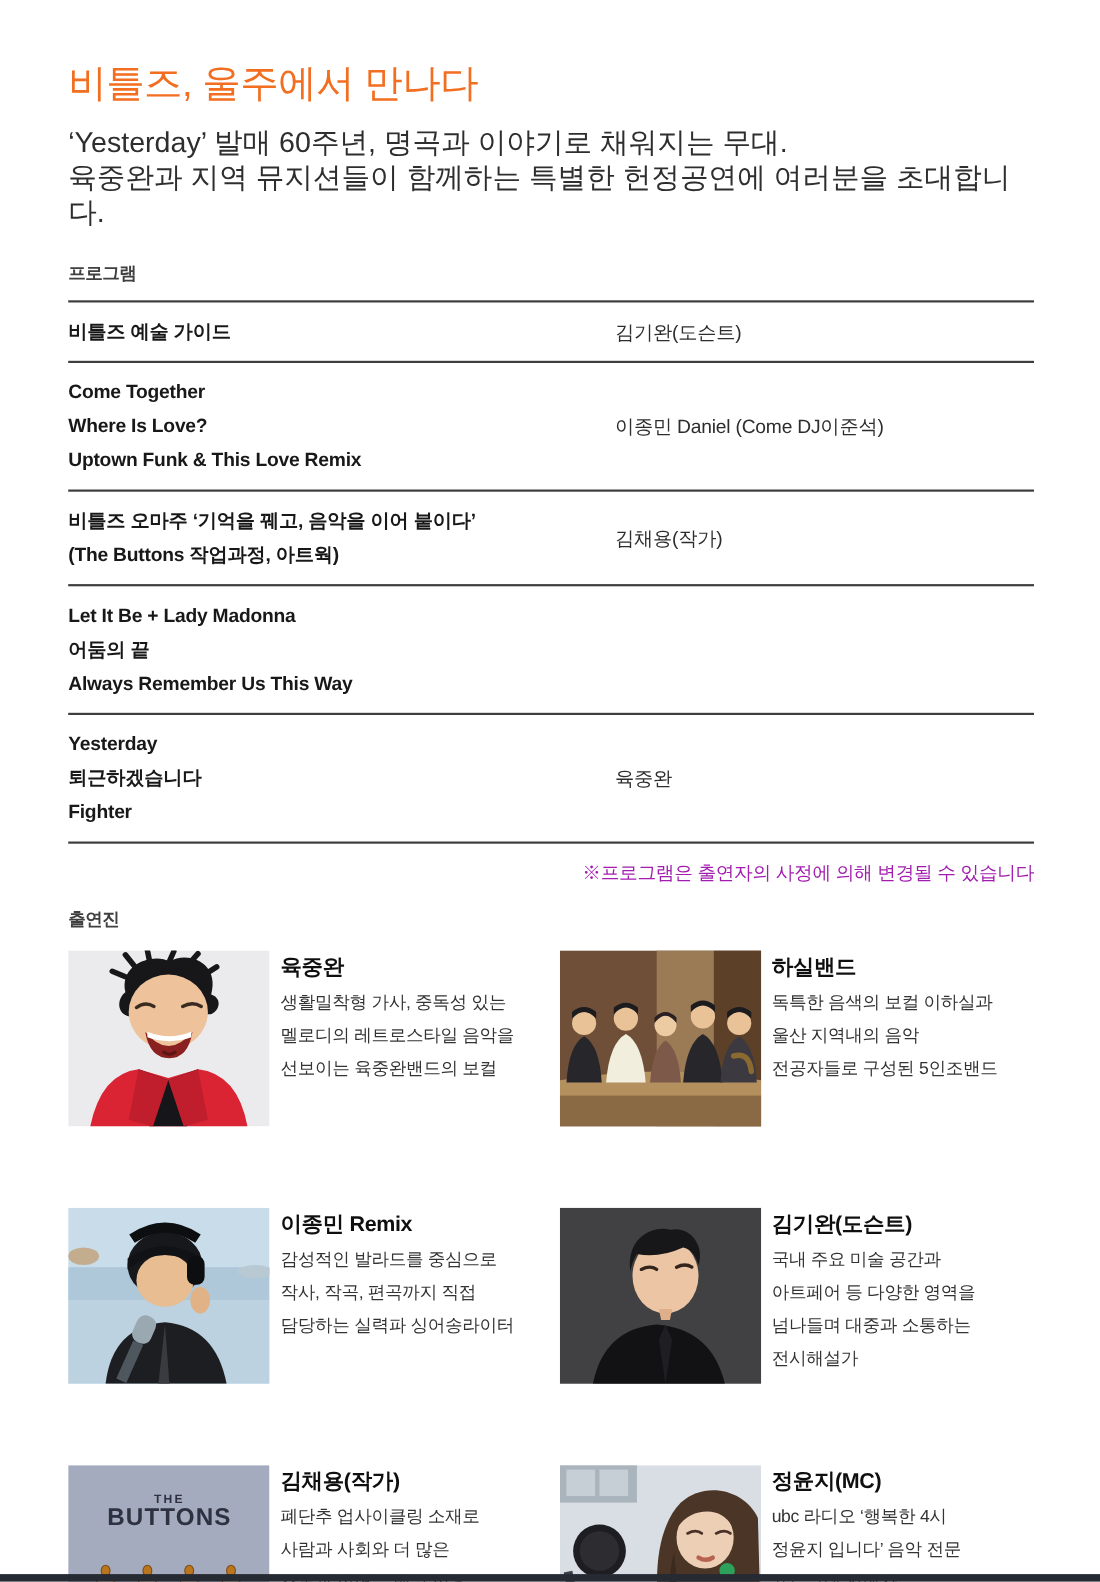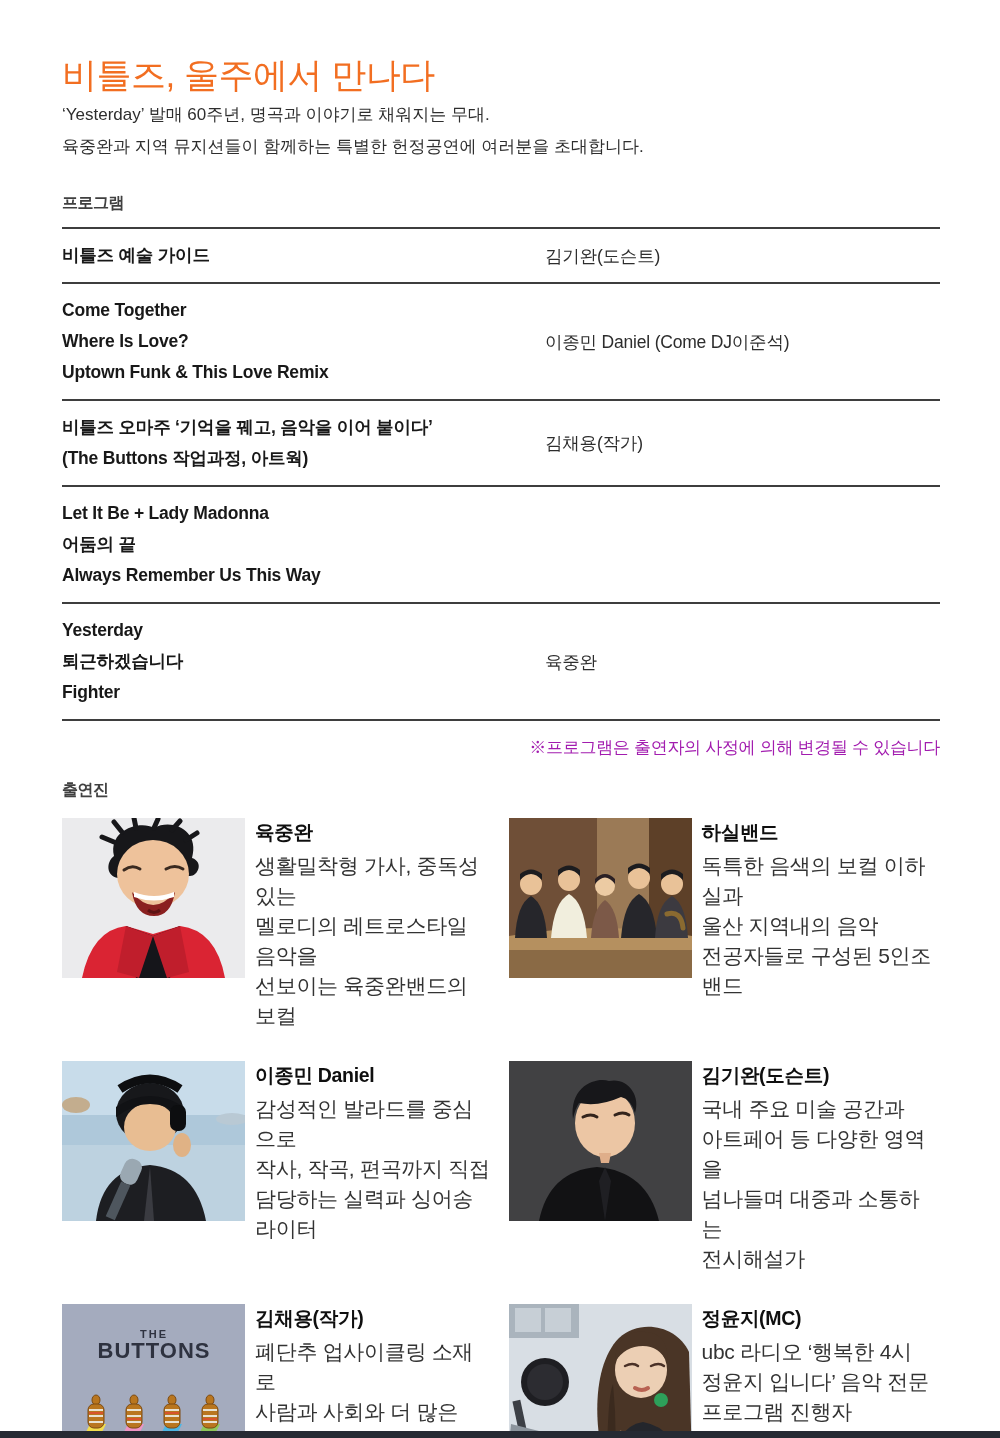--- a/index.html
+++ b/index.html
@@ -7,33 +7,34 @@
   body {
     width:1000px; height:1438px; position:relative; overflow:hidden;
     font-family:"Liberation Sans", sans-serif; color:#1d1d1d;
   }
   .content { padding:52px 60px 0 62px; }
 
   .title {
     font-size:35px; font-weight:400; color:#F26E21; letter-spacing:-0.5px;
   }
   .subtitle {
-    font-size:17px; line-height:32px; color:#2e2e2e;
+    margin-top:14px; font-size:26px; line-height:32px; color:#2e2e2e;
     white-space:pre-line;
   }
 
   .section-heading {
     font-size:16px; font-weight:800; color:#404040; letter-spacing:-0.5px;
   }
   .program-heading { margin-top:30px; }
 
   .program-table { margin-top:13px; border-top:2px solid #3e3e3e; }
   .program-row {
     display:flex; align-items:center; padding:11px 0;
     border-bottom:2px solid #3e3e3e;
+    gap:14px;
   }
   .program-titles {
     flex:0 0 483px; font-size:17.5px; font-weight:700; color:#181818;
     line-height:31px; white-space:pre-line; letter-spacing:-0.2px;
   }
   .program-performer {
     flex:1; font-size:17.5px; color:#2d2d2d; letter-spacing:-0.2px;
   }
 
   .program-note {
@@ -44,21 +45,21 @@
   .cast-heading { margin-top:21px; }
   .cast-grid {
     margin-top:17px; display:grid; grid-template-columns:1fr 1fr;
     column-gap:15px; row-gap:30px;
   }
   .cast-card { display:flex; }
   .cast-photo { flex:0 0 183px; width:183px; height:204px; }
   .cast-photo svg { display:block; width:183px; height:160px; }
   .cast-info { margin-left:10px; min-width:0; }
   .cast-name { font-size:19.5px; font-weight:700; color:#0f0f0f; margin:1px 0 5px; letter-spacing:-0.3px; }
-  .cast-desc { font-size:21px; color:#333333; line-height:30px; white-space:pre-line; letter-spacing:-0.3px; }
+  .cast-desc { font-size:16px; color:#333333; line-height:30px; white-space:pre-line; letter-spacing:-0.3px; }
 
   .footer {
     margin-top:33px; display:flex; justify-content:center; align-items:center;
     gap:9px;
   }
   .footer-gap { width:16px; }
   .logo-text { font-size:18.5px; font-weight:800; color:#1c2433; letter-spacing:-0.5px; }
   .logo-text-lg { font-size:21px; }
   .bottom-bar {
     position:absolute; left:0; bottom:0; width:1000px; height:7px;
@@ -188,21 +189,21 @@
           <ellipse cx="120" cy="84" rx="9" ry="12" fill="#e0b285"></ellipse>
           <path d="M34 160 q6 -52 54 -56 q46 4 56 56 Z" fill="#1d1e22"></path>
           <path d="M88 106 l4 54 l-10 0 Z" fill="#3a3b41"></path>
           <g transform="rotate(24 62 124)">
             <rect x="54" y="96" width="18" height="26" rx="8" fill="#9aa8b2"></rect>
             <rect x="58" y="122" width="10" height="38" fill="#4e565e"></rect>
           </g>
         </svg>
       </div>
       <div class="cast-info">
-        <div class="cast-name">이종민 Daniel</div>
+        <div class="cast-name">이종민 Remix</div>
         <div class="cast-desc">감성적인 발라드를 중심으로
 작사, 작곡, 편곡까지 직접
 담당하는 실력파 싱어송라이터</div>
       </div>
     </div>
 
     <div class="cast-card">
       <div class="cast-photo">
         <svg viewBox="0 0 183 160">
           <rect width="183" height="160" fill="#3c3c3f"></rect>

